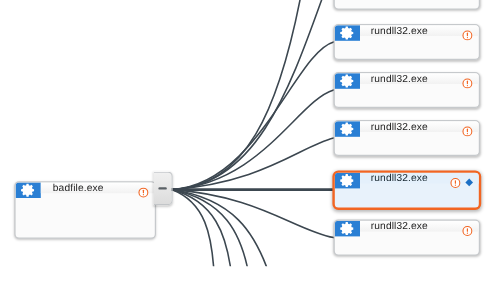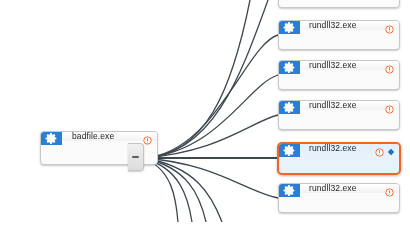--- a/index.html
+++ b/index.html
@@ -89,21 +89,21 @@
       <path d="M143,158 C218,153 248,84 278,75" fill="none" stroke="#3c4750" stroke-width="1.3" stroke-linecap="round"></path>
       <path d="M143,158 C220,152 250,122 278,115" fill="none" stroke="#3c4750" stroke-width="1.3" stroke-linecap="round"></path>
       <path d="M143,158 L277,158" fill="none" stroke="#3c4750" stroke-width="2.2" stroke-linecap="round"></path>
       <path d="M143,158 C215,163 246,192 278,198" fill="none" stroke="#3c4750" stroke-width="1.3" stroke-linecap="round"></path>
       <path d="M143,158 C196,166 212,196 222,222" fill="none" stroke="#3c4750" stroke-width="1.3" stroke-linecap="round"></path>
       <path d="M143,158 C188,167 200,196 206,222" fill="none" stroke="#3c4750" stroke-width="1.3" stroke-linecap="round"></path>
       <path d="M143,158 C180,168 188,197 192,222" fill="none" stroke="#3c4750" stroke-width="1.3" stroke-linecap="round"></path>
       <path d="M143,158 C172,169 176,198 178,222" fill="none" stroke="#3c4750" stroke-width="1.3" stroke-linecap="round"></path>
     </svg>
 
-  <div id="root-node" class="node" style="left: 12px; top: 131px; width: 118px; height: 34px; margin-left: 28px;">
+  <div id="root-node" class="node" style="left: 12px; top: 151px; width: 118px; height: 48px;">
     <div class="iconbox">
       <svg class="gear" width="13" height="13" viewBox="0 0 24 24" aria-hidden="true">
         <path fill="#ffffff" d="M12 8.2a3.8 3.8 0 1 0 0 7.6 3.8 3.8 0 0 0 0-7.6zm0 5.8a2 2 0 1 1 0-4 2 2 0 0 1 0 4z"></path>
         <path fill="#ffffff" d="M21 13.6v-3.2l-2.4-.4a6.9 6.9 0 0 0-.8-1.9l1.4-2-2.3-2.3-2 1.4a6.9 6.9 0 0 0-1.9-.8L12.6 2h-3.2l-.4 2.4a6.9 6.9 0 0 0-1.9.8l-2-1.4L2.8 6.1l1.4 2a6.9 6.9 0 0 0-.8 1.9L1 10.4v3.2l2.4.4c.18.67.45 1.3.8 1.9l-1.4 2 2.3 2.3 2-1.4c.6.35 1.23.62 1.9.8l.4 2.4h3.2l.4-2.4c.67-.18 1.3-.45 1.9-.8l2 1.4 2.3-2.3-1.4-2c.35-.6.62-1.23.8-1.9l2.4-.4z"></path>
       </svg>
     </div>
     <div class="body">
       <span class="label">badfile.exe</span>
       <svg class="warn" viewBox="0 0 20 20">
         <circle cx="10" cy="10" r="8.2" fill="#ffffff" stroke="#f26522" stroke-width="2"></circle>

